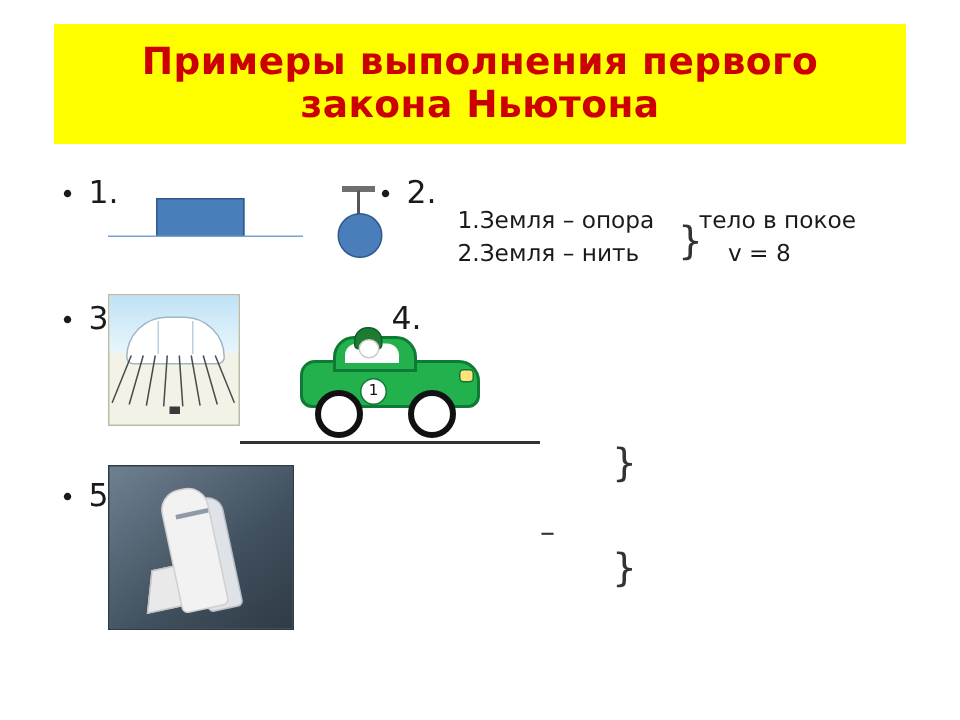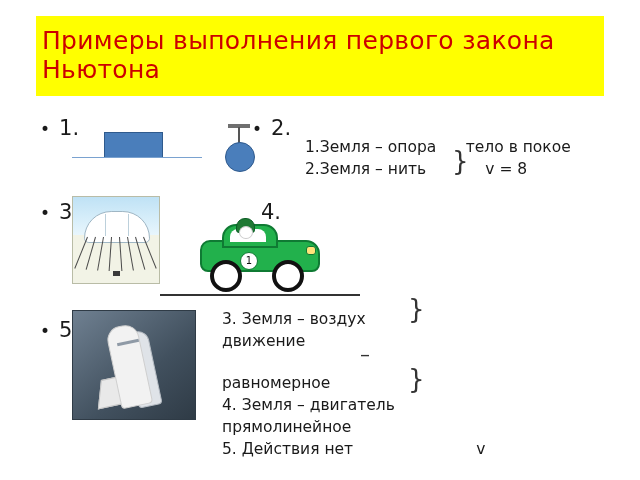--- a/index.html
+++ b/index.html
@@ -28,23 +28,24 @@
     top: 16px;
     width: 568px;
     height: 80px;
     background: #ffff00;
     display: flex;
     align-items: center;
     justify-content: center;
   }
   .title-text {
     color: #cc0000;
-    font-weight: normal;
+    font-weight: bold;
     font-size: 25px;
     line-height: 1.15;
+    text-align: center;
     letter-spacing: 0.3px;
     padding: 0 6px;
   }
 
   
   .bullet {
     position: absolute;
     font-size: 21px;
     color: #1a1a1a;
     display: flex;
@@ -377,28 +378,19 @@
     <div class="wing"></div>
     <div class="shuttle"></div>
     <div class="stripe"></div>
   </div>
 
   <div class="textblock" id="tb-top">
     <span class="tb-row">1.Земля – опора      тело в покое</span>
     <span class="tb-row">2.Земля – нить            v = 8</span>
   </div>
 
-  <div class="textblock" id="tb-bottom">
-    <span class="tb-row">3. Земля – воздух</span>
-    <span class="tb-row">движение</span>
-    <span class="spacer-line"></span>
-    <span class="tb-row">равномерное</span>
-    <span class="tb-row">4. Земля – двигатель</span>
-    <span class="tb-row">прямолинейное</span>
-    <span class="tb-row">5. Действия нет                         v</span>
-  </div>
 
   <div class="brace" id="brace-a">}</div>
   <div class="brace" id="brace-b">}</div>
   <div class="brace" id="brace-c">–</div>
   <div class="brace" id="brace-d">}</div>
 
 </div>
 
 </body></html>

